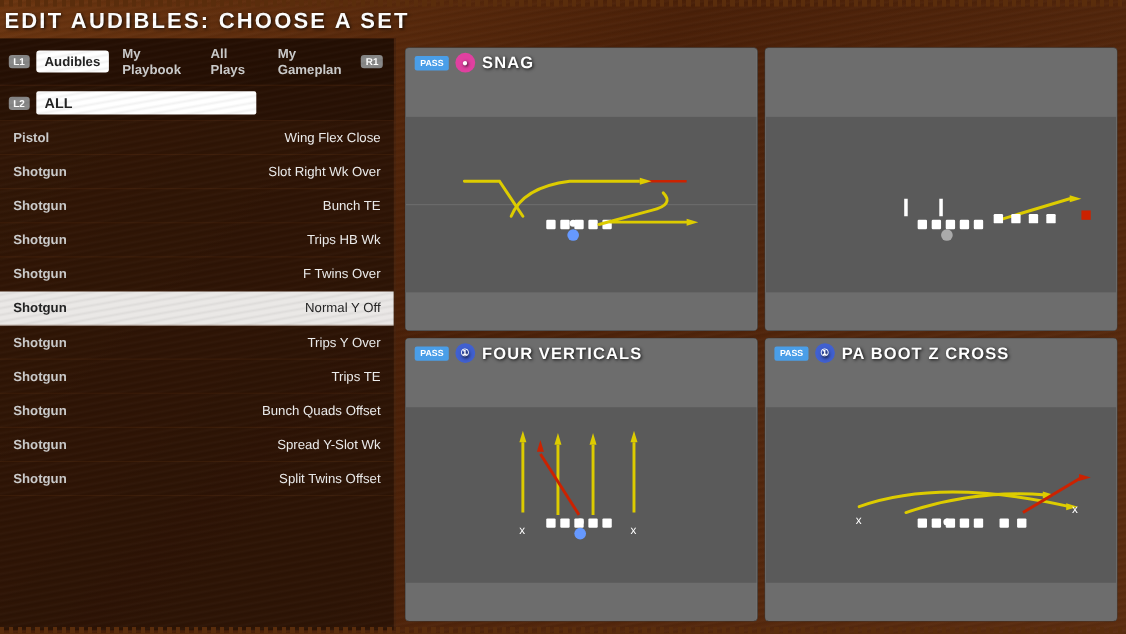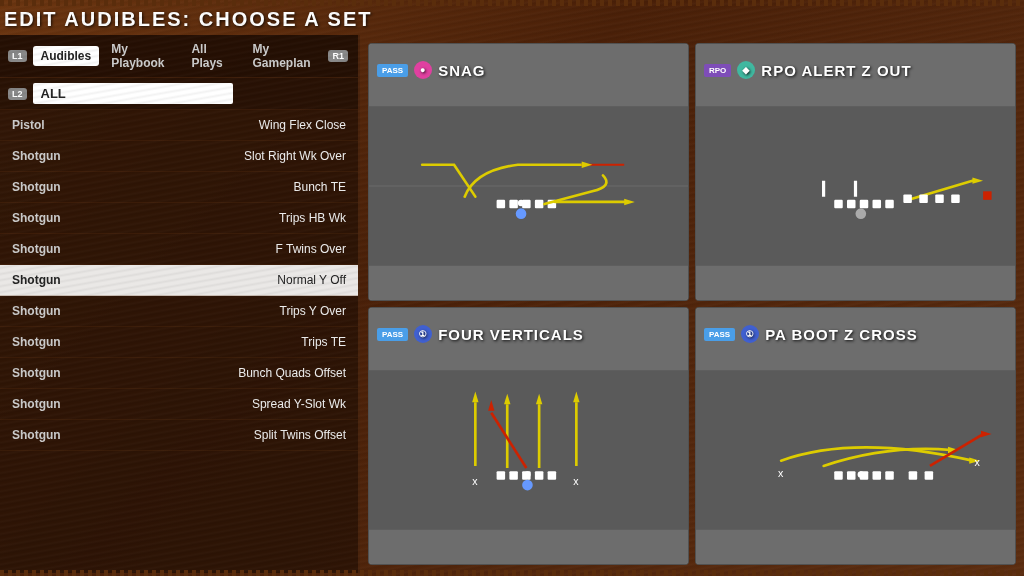--- a/index.html
+++ b/index.html
@@ -194,21 +194,21 @@
     }
 
     .play-card-header {
       position: absolute;
       top: 0;
       left: 0;
       right: 0;
       display: flex;
       align-items: center;
       gap: 6px;
-      padding: 17px 8px;
+      padding: 4px 8px;
       z-index: 2;
     }
 
     .play-type-badge {
       font-size: 8px;
       font-weight: bold;
       color: #fff;
       padding: 2px 5px;
       border-radius: 2px;
       text-transform: uppercase;
@@ -396,27 +396,20 @@
 
               <polygon points="200,52 210,55 200,58" fill="#ddcc00"></polygon>
               <polygon points="240,87 250,90 240,93" fill="#ddcc00"></polygon>
             </svg>
           </div>
         </div>
       </div>
 
       <div class="play-card">
         <div class="play-card-inner">
-          <div class="play-card-header">
-            <span class="play-type-badge badge-rpo">RPO</span>
-            <div class="play-card-title">
-              <span class="play-icon icon-teal">◆</span>
-              RPO ALERT Z OUT
-            </div>
-          </div>
           <div class="play-field">
             <svg class="field-svg" viewBox="0 0 300 150">
               <rect width="300" height="150" fill="#5a5a5a"></rect>
 
               <g fill="white">
                 <rect x="130" y="88" width="8" height="8" rx="1"></rect>
                 <rect x="142" y="88" width="8" height="8" rx="1"></rect>
                 <rect x="154" y="88" width="8" height="8" rx="1"></rect>
                 <rect x="166" y="88" width="8" height="8" rx="1"></rect>
                 <rect x="178" y="88" width="8" height="8" rx="1"></rect>

